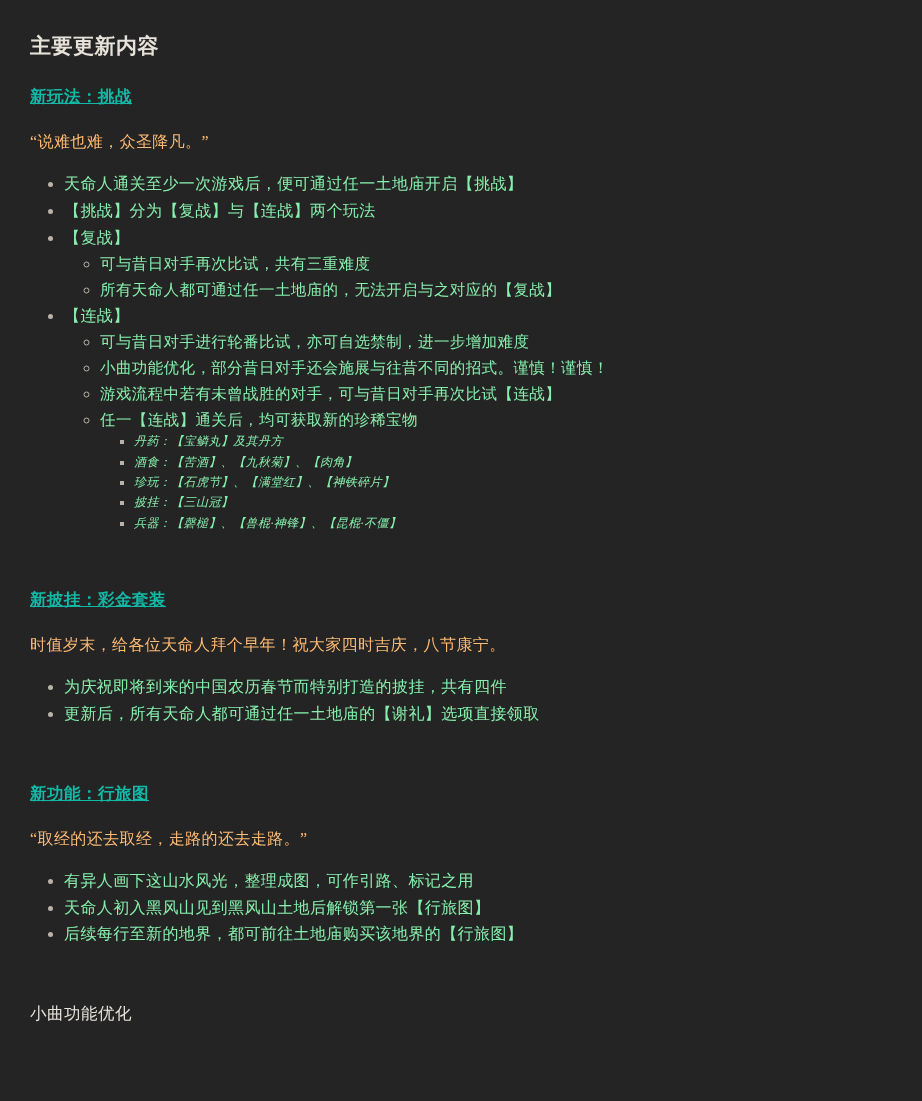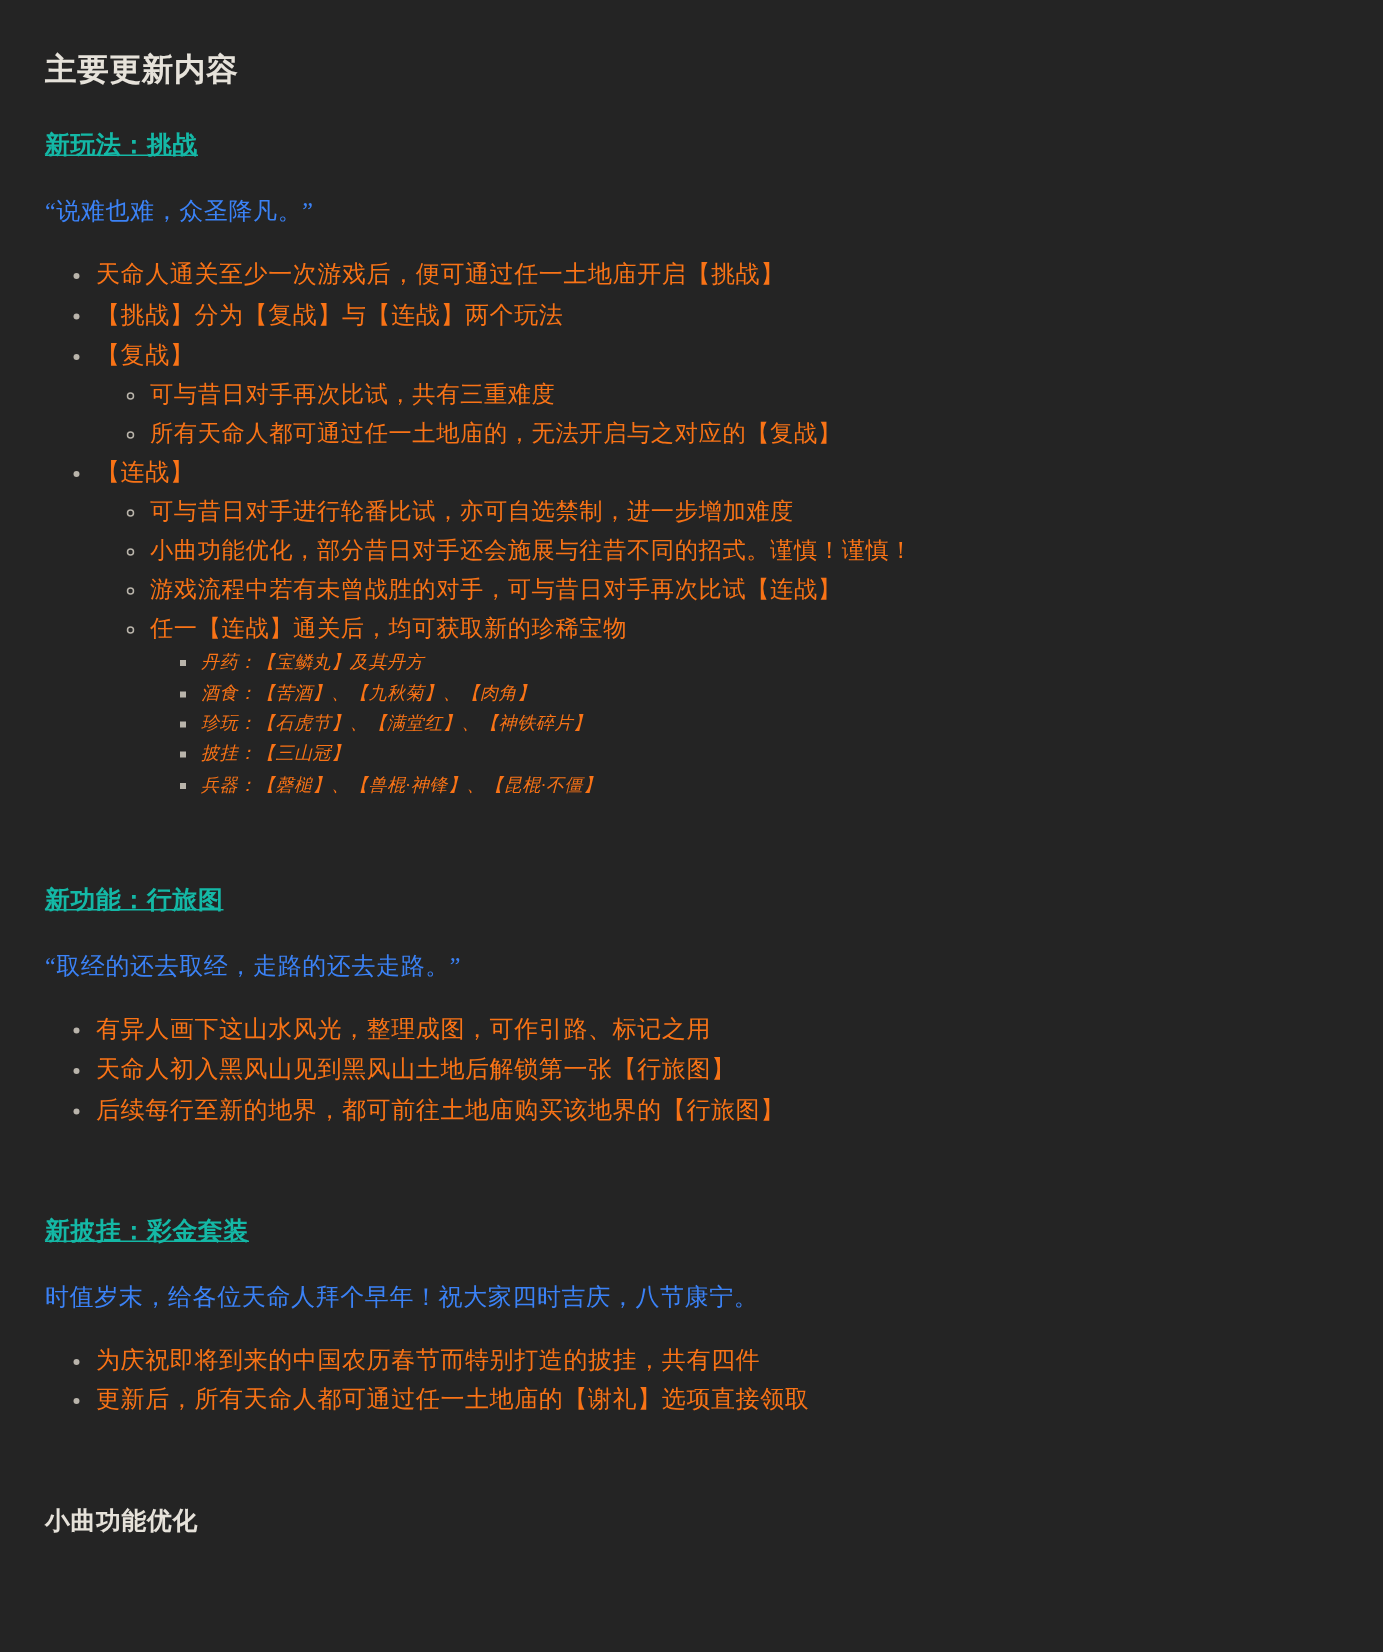--- a/index.html
+++ b/index.html
@@ -34,21 +34,21 @@
     font-weight: bold;
     margin: 0 0 22px 0;
     letter-spacing: 0.5px;
     color: #14b8a6;
     text-decoration: underline;
   }
   p.quote, p.para {
     font-size: 16px;
     margin: 0 0 16px 0;
     line-height: 1.55;
-    color: #3b82f6;
+    color: #fdba74;
     letter-spacing: 0.4px;
   }
   section.sec {
     margin-bottom: 56px;
   }
   ul {
     margin: 0;
     padding-left: 34px;
     list-style-type: disc;
   }
@@ -59,35 +59,35 @@
   }
   ul ul ul {
     list-style-type: square;
     padding-left: 34px;
   }
   li {
     font-size: 16px;
     line-height: 1.62;
     margin: 0 0 1px 0;
     letter-spacing: 0.4px;
-    color: #f97316;
+    color: #86efac;
   }
   li::marker {
     color: #b9b4ab;
   }
   ul ul > li {
     font-size: 15.5px;
   }
   ul ul ul > li {
     font-size: 12px;
     font-style: italic;
   }
   .tail-title {
     font-size: 16.5px;
-    font-weight: bold;
+    font-weight: normal;
     letter-spacing: 0.5px;
     color: #e6e2da;
     margin-top: 44px;
   }
 </style>
 </head>
 <body>
 
 <div class="page">
 
@@ -121,33 +121,33 @@
               <li>披挂：【三山冠】</li>
               <li>兵器：【磬槌】、【兽棍·神锋】、【昆棍·不僵】</li>
             </ul>
           </li>
         </ul>
       </li>
     </ul>
   </section>
 
   <section class="sec">
+    <h2 class="sec-title">新披挂：彩金套装</h2>
+    <p class="para">时值岁末，给各位天命人拜个早年！祝大家四时吉庆，八节康宁。</p>
+    <ul>
+      <li>为庆祝即将到来的中国农历春节而特别打造的披挂，共有四件</li>
+      <li>更新后，所有天命人都可通过任一土地庙的【谢礼】选项直接领取</li>
+    </ul>
+  </section>
+
+  <section class="sec">
     <h2 class="sec-title">新功能：行旅图</h2>
     <p class="quote">“取经的还去取经，走路的还去走路。”</p>
     <ul>
       <li>有异人画下这山水风光，整理成图，可作引路、标记之用</li>
       <li>天命人初入黑风山见到黑风山土地后解锁第一张【行旅图】</li>
       <li>后续每行至新的地界，都可前往土地庙购买该地界的【行旅图】</li>
     </ul>
   </section>
 
-  <section class="sec">
-    <h2 class="sec-title">新披挂：彩金套装</h2>
-    <p class="para">时值岁末，给各位天命人拜个早年！祝大家四时吉庆，八节康宁。</p>
-    <ul>
-      <li>为庆祝即将到来的中国农历春节而特别打造的披挂，共有四件</li>
-      <li>更新后，所有天命人都可通过任一土地庙的【谢礼】选项直接领取</li>
-    </ul>
-  </section>
-
   <h2 class="tail-title">小曲功能优化</h2>
 
 </div>
 
 </body></html>

